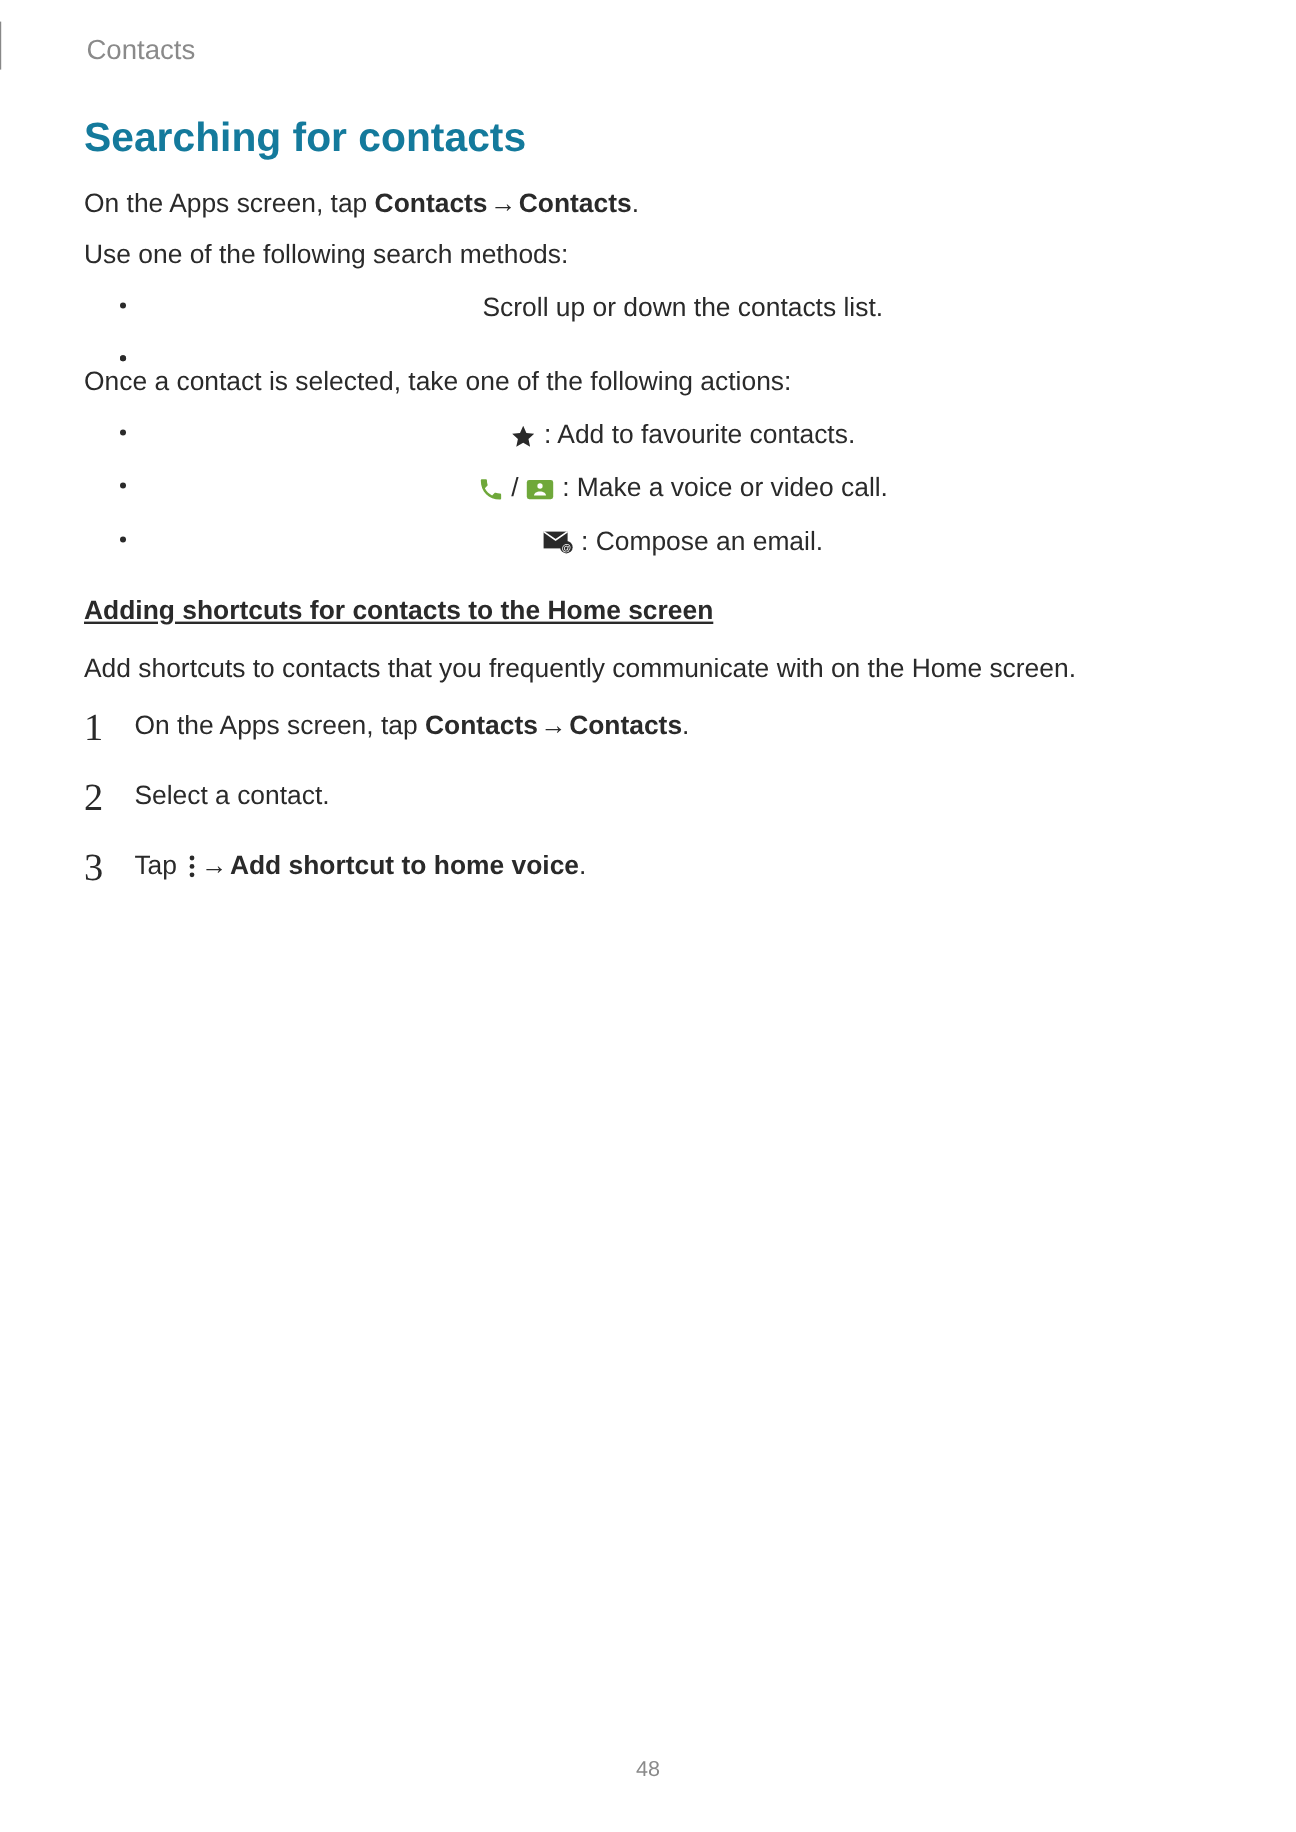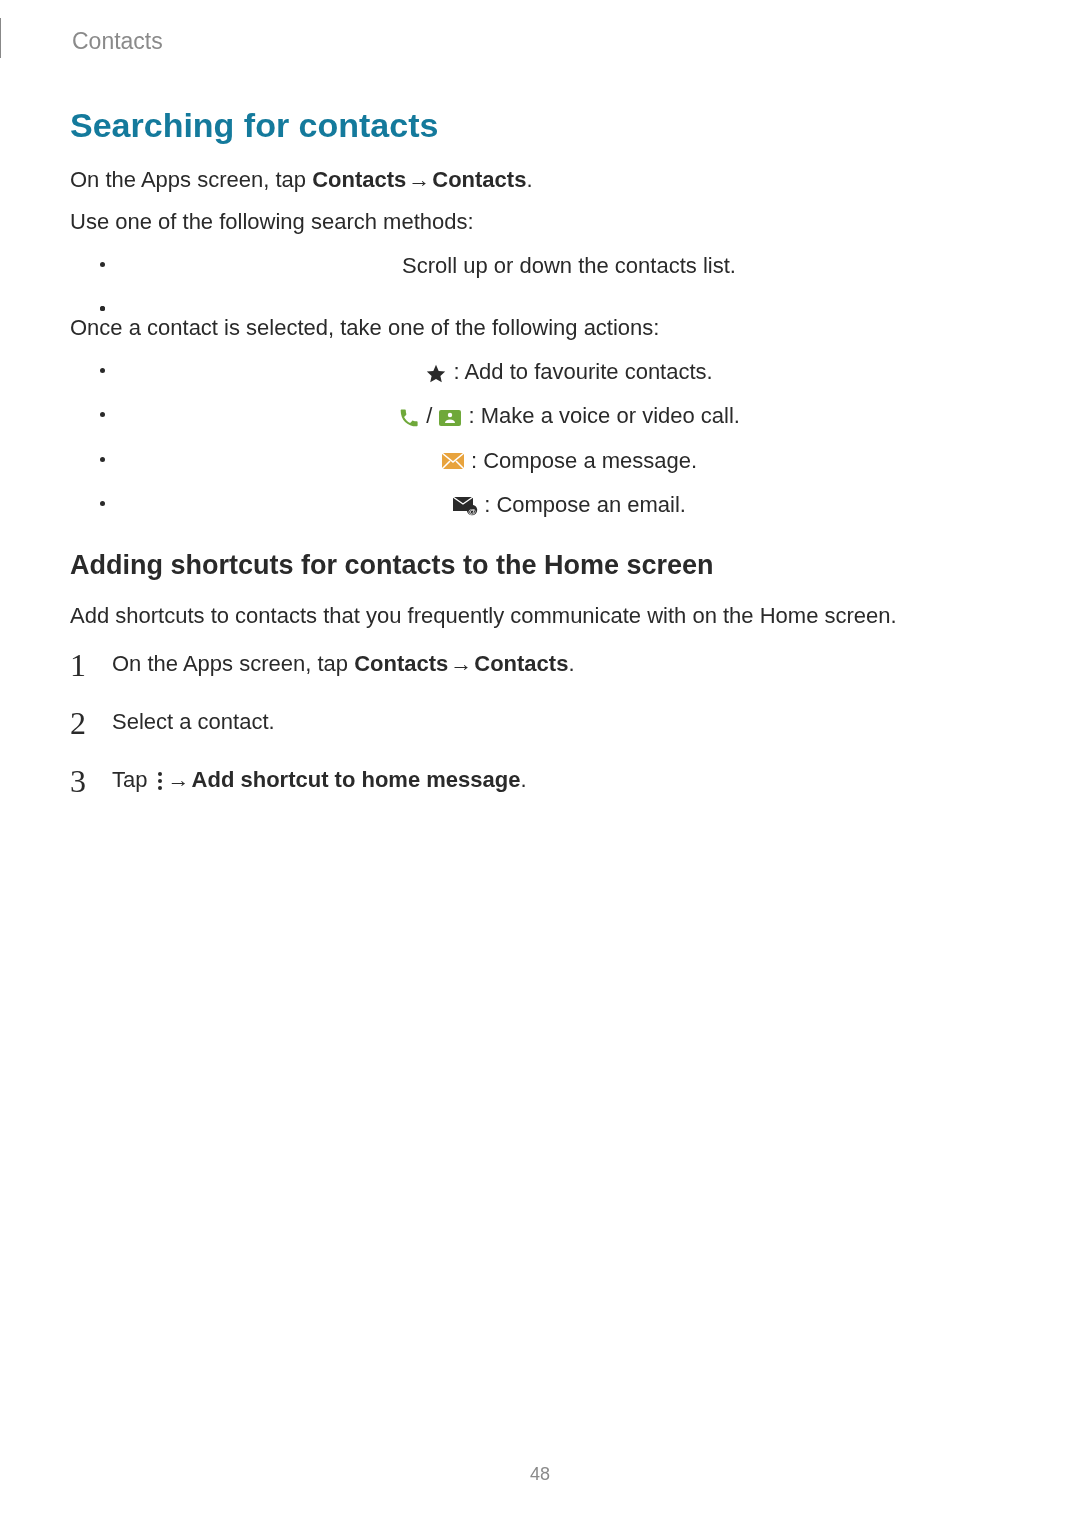--- a/index.html
+++ b/index.html
@@ -9,21 +9,21 @@
     }
     body {
       font-family: -apple-system, "Segoe UI", "Helvetica Neue", Arial, sans-serif;
       width: 1080px;
       height: 1527px;
       background: #ffffff;
       position: relative;
       color: #2a2a2a;
     }
     .page {
-      padding: 36px 70px 0 70px;
+      padding: 26px 70px 0 70px;
     }
     .header-bar {
       position: absolute;
       top: 18px;
       left: 0;
       width: 18px;
       height: 40px;
       border-left: 1px solid #888;
     }
     .header-label {
@@ -72,25 +72,26 @@
       background: #2a2a2a;
       border-radius: 50%;
     }
     .icon-box {
       display: inline-flex;
       align-items: center;
       justify-content: center;
       vertical-align: middle;
     }
     h3.subheading {
-      font-size: 27px;
+      font-size: 22px;
       font-weight: 700;
       color: #2a2a2a;
       margin-top: 28px;
       margin-bottom: 18px;
+      text-decoration: underline;
     }
     ol.steps {
       list-style: none;
       margin-top: 14px;
       padding: 0;
     }
     ol.steps li {
       position: relative;
       font-size: 22px;
       line-height: 1.55;
@@ -168,32 +169,20 @@
               <rect x="1" y="3" width="22" height="16" rx="2" fill="#6fa83a"></rect>
               <circle cx="12" cy="8" r="2.2" fill="#fff"></circle>
               <path d="M7 16c0-2.2 2.2-3.5 5-3.5s5 1.3 5 3.5" fill="#fff"></path>
             </svg>
         </span>
         <span> : Make a voice or video call.</span>
       </li>
       <li>
         <span class="dot"></span>
         <span class="icon-box">
-          <svg width="24" height="20" viewBox="0 0 24 20">
-              <rect x="1" y="1" width="22" height="16" fill="#e8a33d"></rect>
-              <polyline points="1,1 12,10 23,1" fill="none" stroke="#fff" stroke-width="1.6"></polyline>
-              <line x1="1" y1="17" x2="9" y2="9" stroke="#fff" stroke-width="1.6"></line>
-              <line x1="23" y1="17" x2="15" y2="9" stroke="#fff" stroke-width="1.6"></line>
-            </svg>
-        </span>
-        <span> : Compose a message.</span>
-      </li>
-      <li>
-        <span class="dot"></span>
-        <span class="icon-box">
           <svg width="26" height="20" viewBox="0 0 26 20">
               <rect x="1" y="1" width="20" height="14" fill="#2a2a2a"></rect>
               <polyline points="1,1 11,8 21,1" fill="none" stroke="#fff" stroke-width="1.4"></polyline>
               <circle cx="20" cy="14" r="5.2" fill="#2a2a2a"></circle>
               <text x="20" y="17.5" text-anchor="middle" font-size="8" fill="#fff" font-family="Arial">@</text>
             </svg>
         </span>
         <span> : Compose an email.</span>
       </li>
     </ul>
@@ -211,20 +200,20 @@
         <span>Select a contact.</span>
       </li>
       <li>
         <span class="step-num">3</span>
         <span>Tap </span><span class="icon-box" style="padding:0 2px;">
           <svg width="8" height="20" viewBox="0 0 8 20">
               <circle cx="4" cy="3" r="2" fill="#2a2a2a"></circle>
               <circle cx="4" cy="10" r="2" fill="#2a2a2a"></circle>
               <circle cx="4" cy="17" r="2" fill="#2a2a2a"></circle>
             </svg>
-        </span><span class="arrow"> → </span><span class="bold">Add shortcut to home message</span><span>.</span>
+        </span><span class="arrow"> → </span><span class="bold">Add shortcut to home voice</span><span>.</span>
       </li>
     </ol>
 
   </div>
 </div>
 
 <div class="page-number">48</div>
 
 </body></html>

